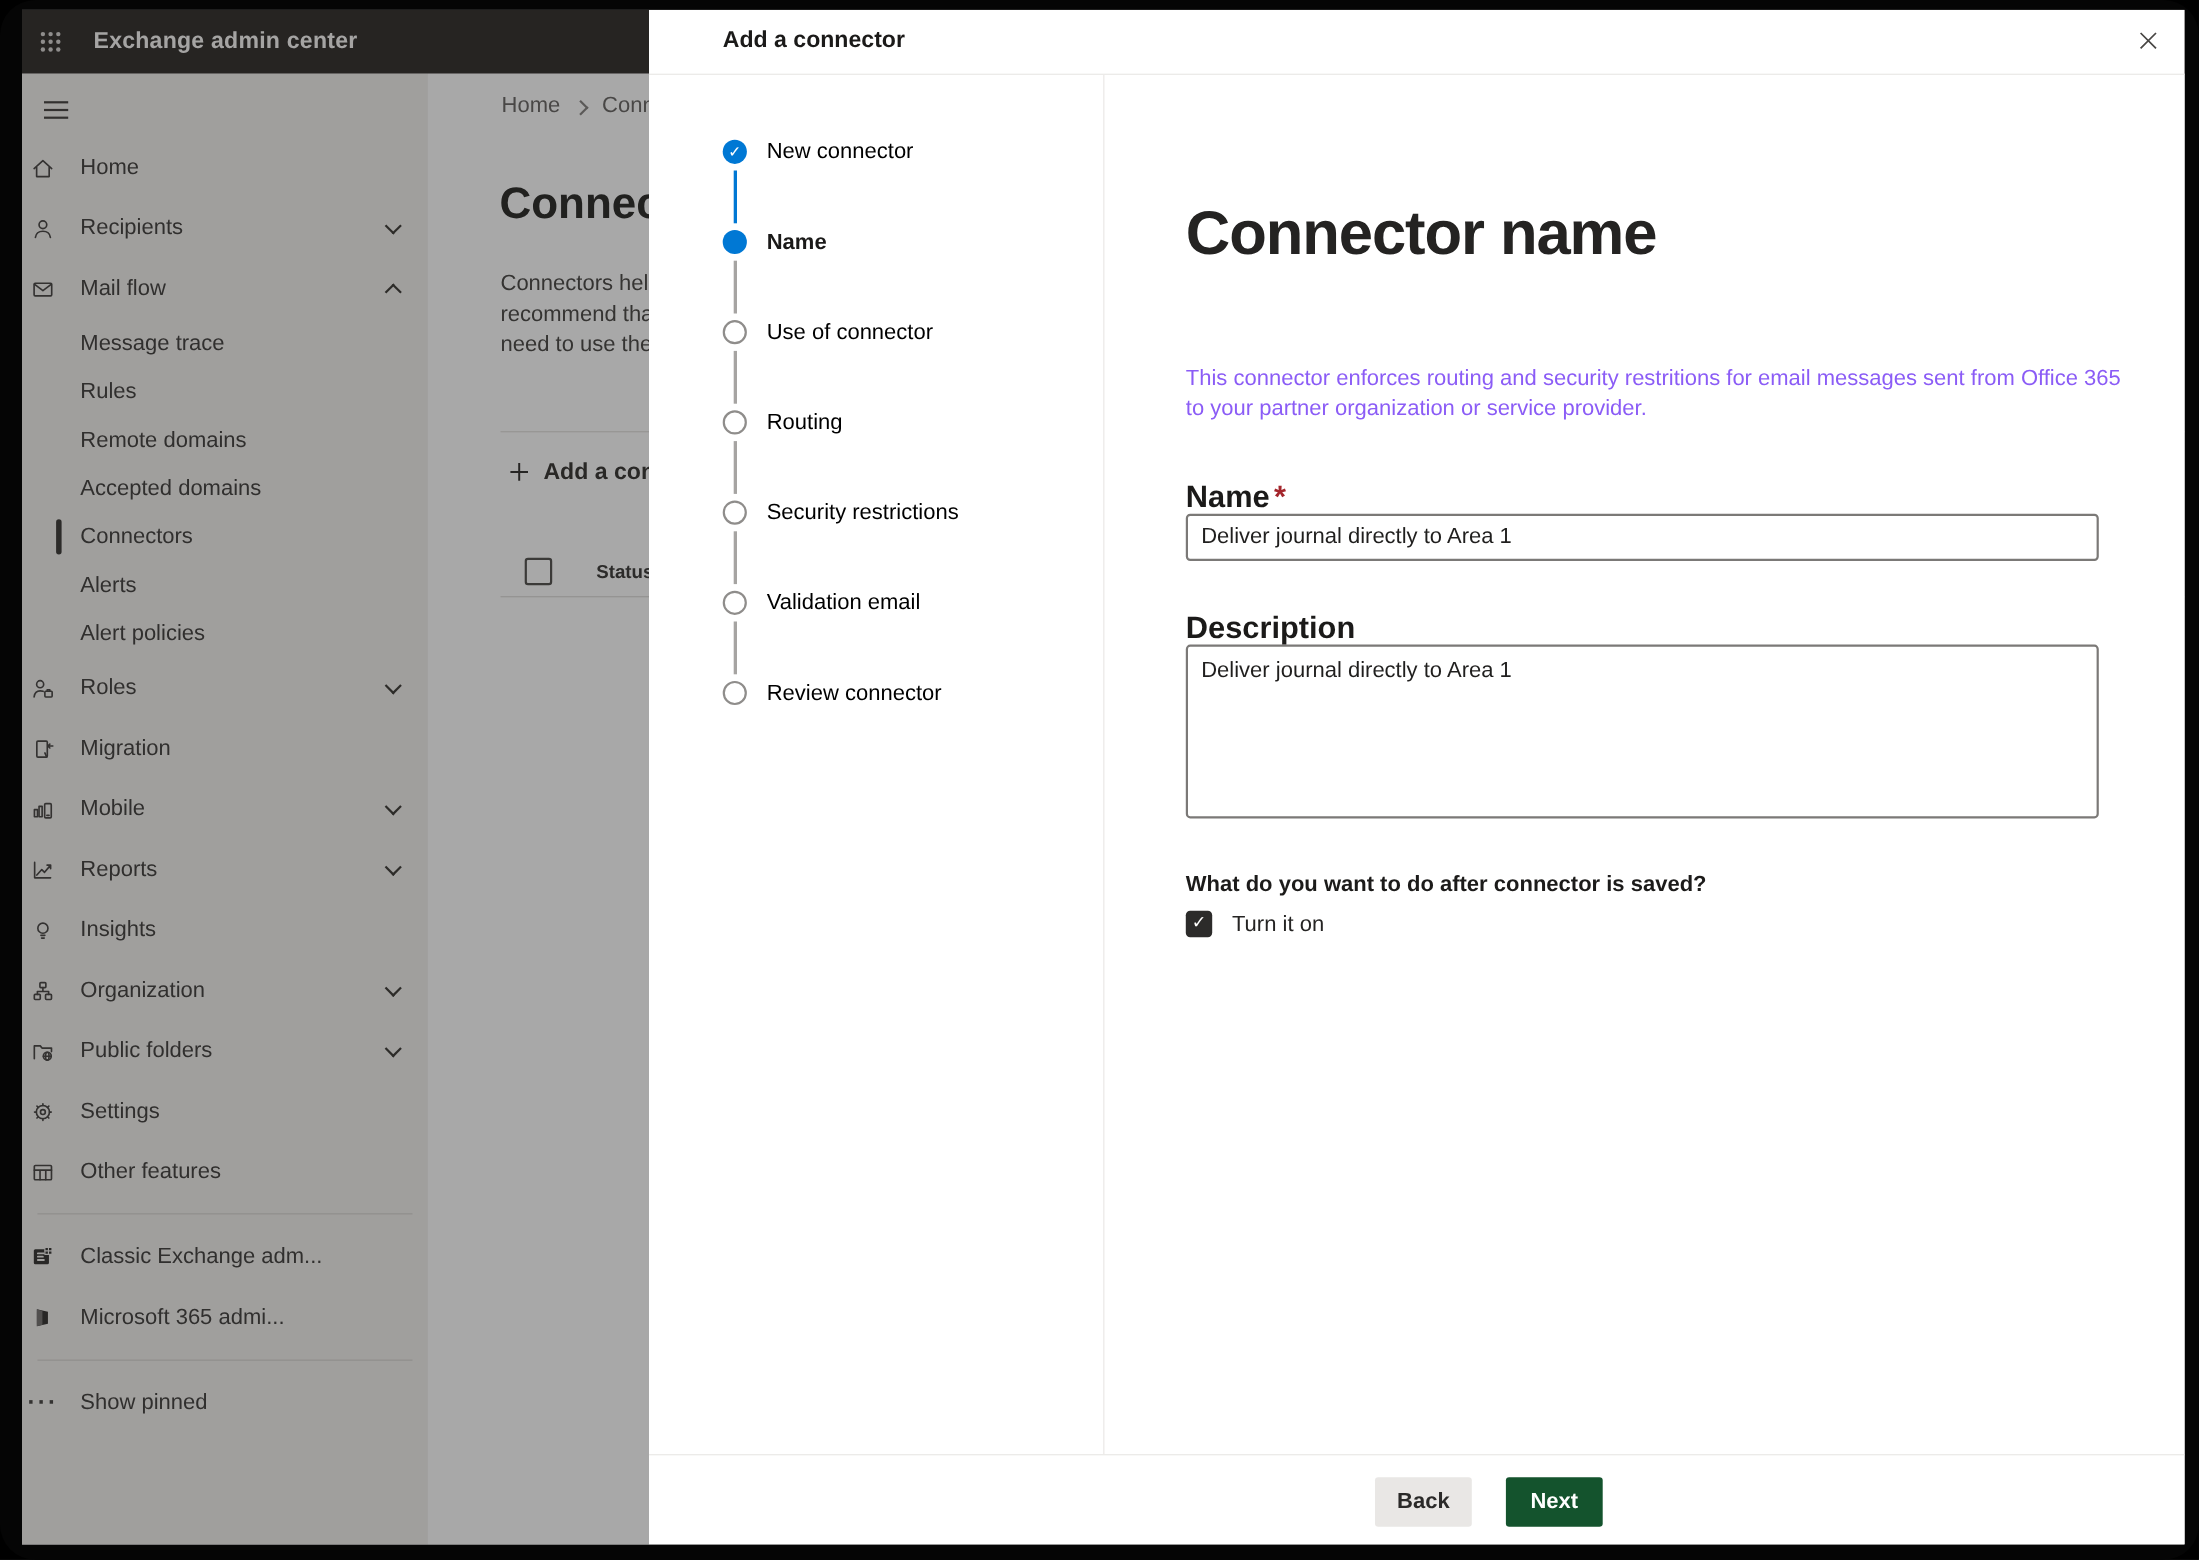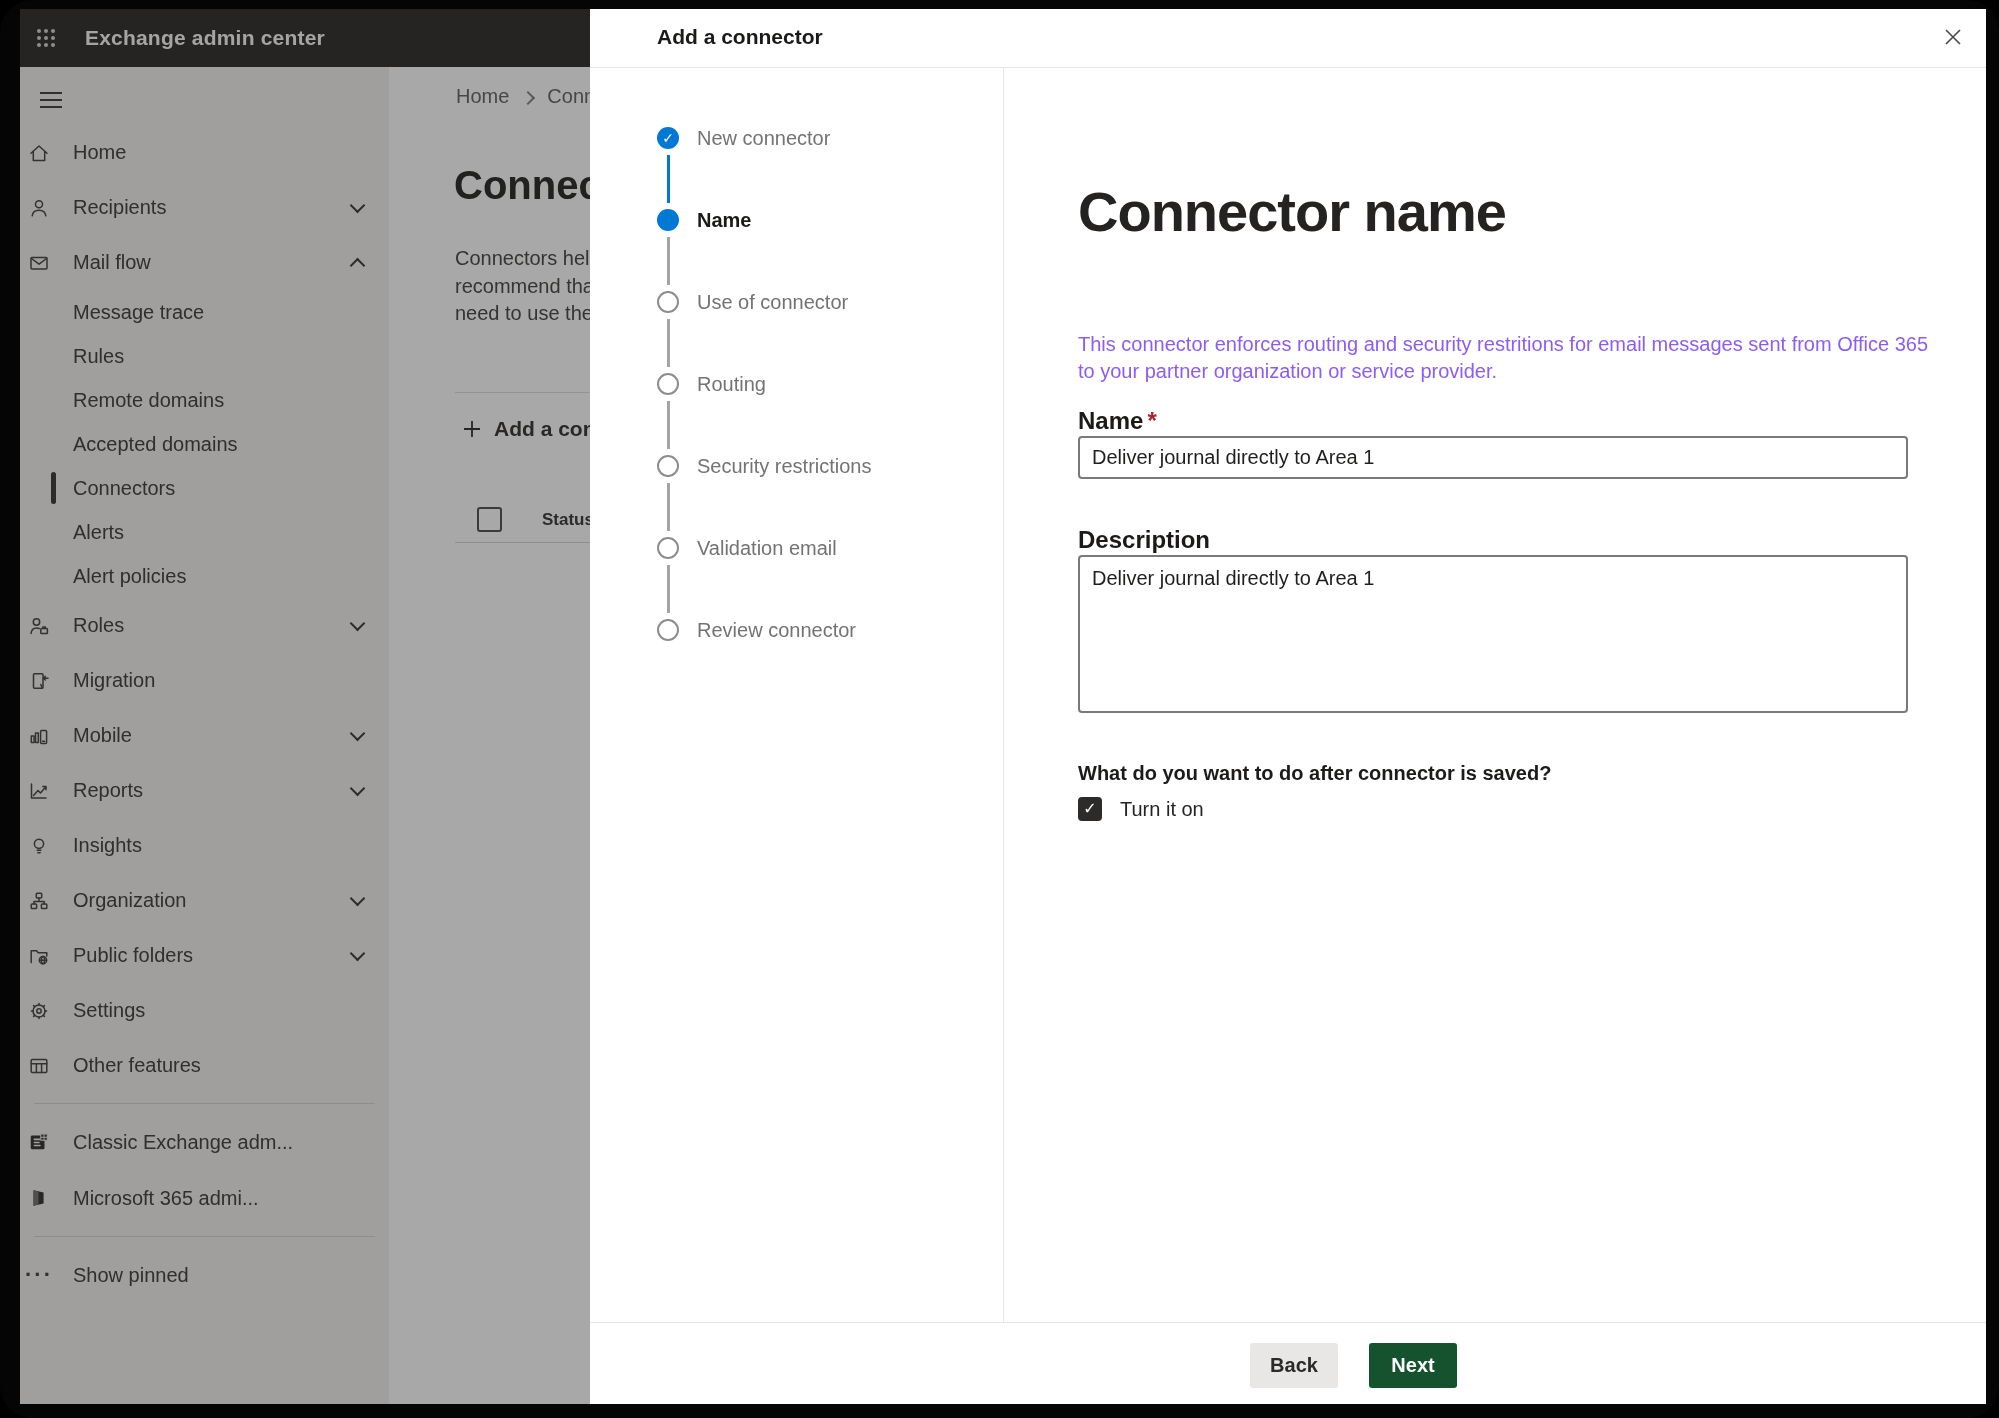--- a/index.html
+++ b/index.html
@@ -55,29 +55,29 @@
   .dlg-close{position:absolute;right:15px;top:10px;width:36px;height:36px;display:flex;align-items:center;justify-content:center;cursor:pointer;background:none;border:none;padding:0;}
 
   .dlg-body{display:flex;flex:1 1 auto;min-height:0;}
   .steps-col{width:413px;flex:0 0 413px;border-right:1px solid #e8e6e4;}
   .steps{list-style:none;margin:0;padding:29px 0 0 0;}
   .step{position:relative;height:82px;display:flex;align-items:center;}
   .step .dot{position:absolute;left:67px;top:30px;width:22px;height:22px;border-radius:50%;box-sizing:border-box;text-align:center;}
   .step.completed .dot{background:#0078d4;color:#fff;font-size:14px;font-weight:700;line-height:22px;}
   .step.current .dot{background:#0078d4;}
   .step.upcoming .dot{background:#fff;border:2px solid #8f8d8b;}
-  .step .lbl{margin-left:107px;font-size:20px;color:#737373;white-space:nowrap;}
+  .step .lbl{margin-left:107px;font-size:20px;color:#000000;white-space:nowrap;}
   .step.current .lbl{font-weight:700;color:#1b1a19;}
   .step:not(:last-child)::after{content:"";position:absolute;left:77px;top:58px;width:2.5px;height:48px;background:#a6a4a2;}
   .step.completed:not(:last-child)::after{background:#0078d4;}
 
   .content-col{position:relative;flex:1 1 auto;padding:0 0 0 74px;overflow:hidden;}
   .c-heading{margin:111px 0 0;font-size:56px;line-height:66px;font-weight:700;color:#242322;letter-spacing:-1px;}
   .c-desc{margin:86px 0 0;width:872px;font-size:20px;line-height:27px;color:#8b5cf6;}
-  .f-label{margin:23px 0 0;font-size:24px;line-height:26px;font-weight:700;color:#1b1a19;}
+  .f-label{margin:54px 0 0;font-size:28px;line-height:26px;font-weight:700;color:#1b1a19;}
   .f-label .req{color:#a4262c;font-weight:700;margin-left:4px;}
   .txt-input{display:block;margin-top:2px;width:830px;height:43px;box-sizing:border-box;border:2px solid #7b7977;border-radius:4px;padding:0 12px;font-size:20px;color:#201f1e;font-family:inherit;background:#fff;}
   .f-label.desc{margin-top:48px;}
   .txt-area{display:block;margin-top:2px;width:830px;height:158px;box-sizing:border-box;border:2px solid #7b7977;border-radius:4px;padding:10px 12px;font-size:20px;color:#201f1e;font-family:inherit;resize:none;background:#fff;}
   .c-question{margin:47px 0 0;font-size:20px;line-height:27px;font-weight:700;color:#1c1b1a;}
   .check-row{margin-top:10px;display:flex;align-items:center;cursor:pointer;}
   .checkbox{width:24px;height:24px;border-radius:4px;background:#2c2b2a;color:#fff;font-size:16px;font-weight:700;line-height:24px;text-align:center;}
   .check-lbl{margin-left:18px;font-size:20px;color:#252423;}
 
   .dlg-footer{position:relative;height:81px;flex:0 0 81px;border-top:1px solid #e8e6e4;}

